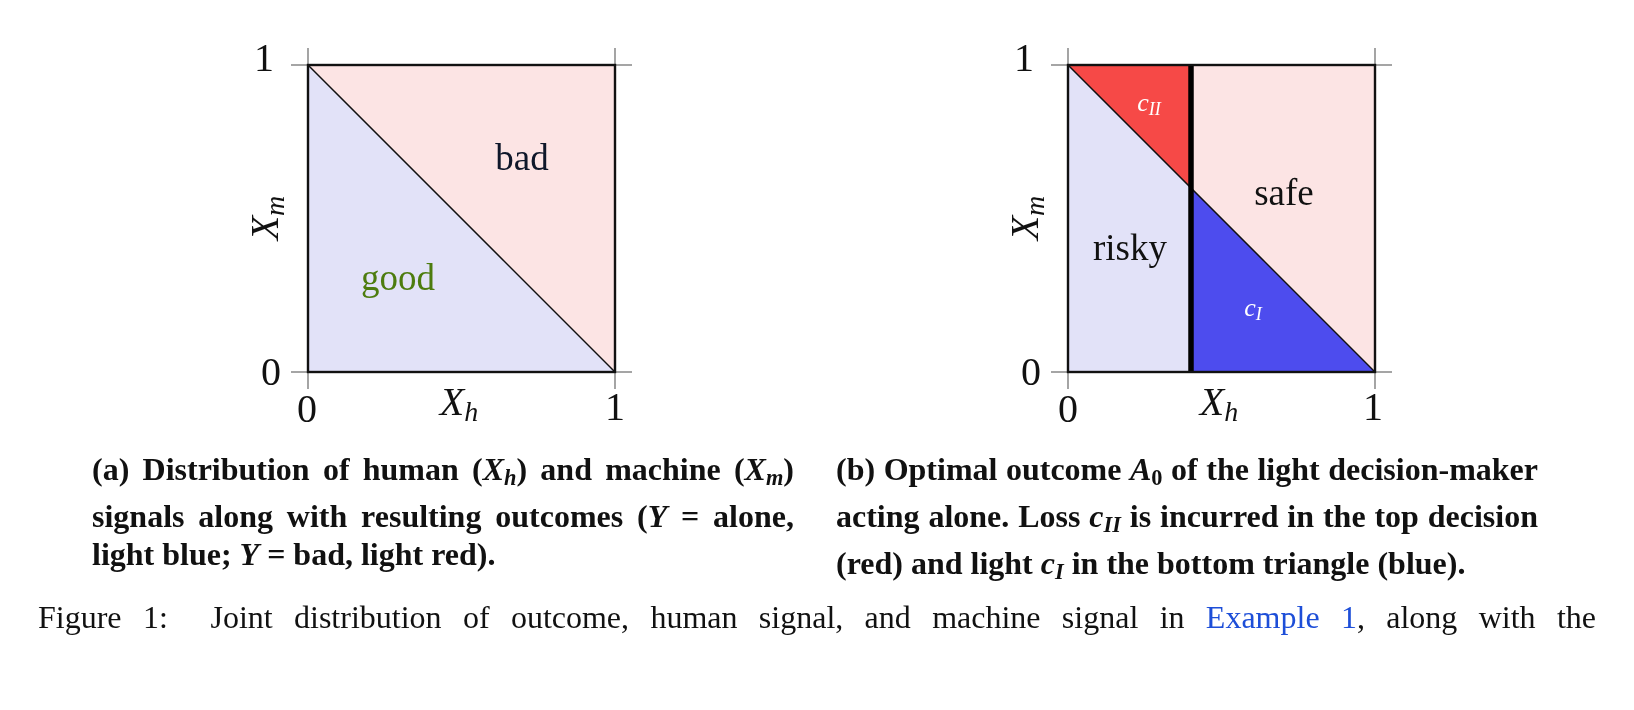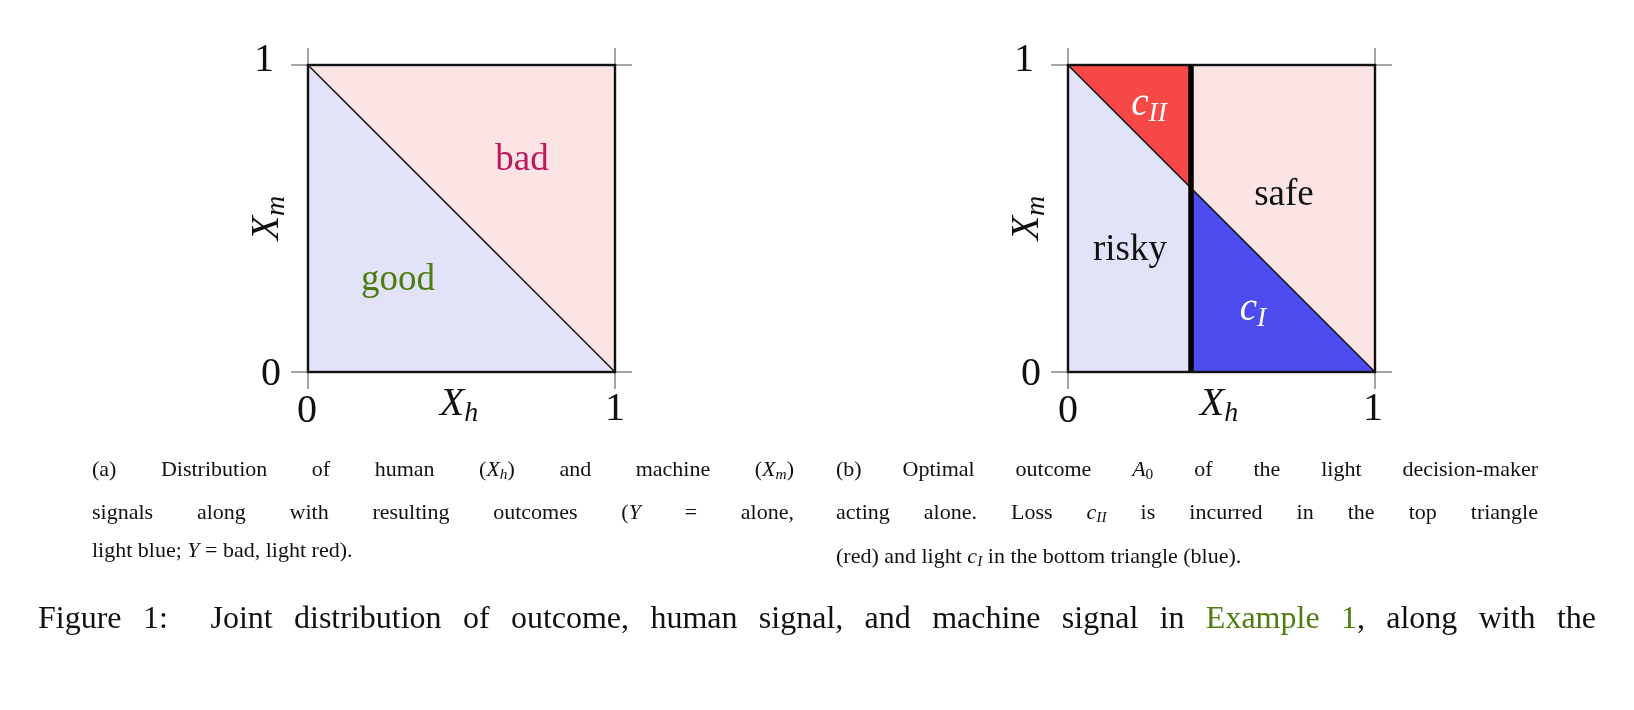--- a/index.html
+++ b/index.html
@@ -20,34 +20,35 @@
     white-space:nowrap;
     line-height:1;
   }
   .ticknum{font-size:40px;color:#111;}
   .axlab{font-size:40px;}
   .mi{font-style:italic;}
   .msub{font-style:italic;font-size:0.70em;vertical-align:-0.22em;}
   .rsub{font-style:normal;font-size:0.70em;vertical-align:-0.22em;}
   .ylab{transform:translate(-50%,-50%) rotate(-90deg);}
   .region{font-size:37px;}
-  .closs{font-size:39px;color:#ffffff;font-style:italic;}
+  .closs{font-size:26px;color:#ffffff;font-style:italic;}
   .subcap{
     position:absolute;
-    font-size:22px;
+    font-size:32px;
     line-height:38px;
+    font-weight:bold;
   }
   .figcap{
     position:absolute;
     font-size:32px;
     line-height:39px;
   }
   .cap-line{display:block;}
   .just{text-align:justify;text-align-last:justify;}
-  .link{color:#4d7c0f;}
+  .link{color:#1d4ed8;}
 </style>
 </head>
 <body>
 
 <div class="page">
 
   <div class="plot" style="left:308px;top:65px;">
     <svg width="351" height="351" viewBox="-22 -22 351 351">
       <polygon points="0,0 307,307 0,307" fill="#e2e2f8"></polygon>
       <polygon points="0,0 307,0 307,307" fill="#fce4e4"></polygon>
@@ -61,21 +62,21 @@
         <line x1="-17" y1="307" x2="6" y2="307"></line>
         <line x1="0" y1="301" x2="0" y2="324"></line>
         <line x1="301" y1="307" x2="324" y2="307"></line>
         <line x1="307" y1="301" x2="307" y2="324"></line>
       </g>
       <rect x="0" y="0" width="307" height="307" fill="none" stroke="#111111" stroke-width="2.4"></rect>
     </svg>
   </div>
 
   <div class="cl region" style="left:398px;top:277px;color:#4d7c0f;">good</div>
-  <div class="cl region" style="left:522px;top:157px;color:#be185d;">bad</div>
+  <div class="cl region" style="left:522px;top:157px;color:#0f172a;">bad</div>
 
   <div class="cl ticknum" style="left:264px;top:58px;">1</div>
   <div class="cl ticknum" style="left:271px;top:372px;">0</div>
   <div class="cl ticknum" style="left:307px;top:409px;">0</div>
   <div class="cl ticknum" style="left:615px;top:407px;">1</div>
 
   <div class="cl axlab" style="left:459px;top:404px;"><span class="mi">X</span><span class="msub">h</span></div>
   <div class="cl axlab ylab" style="left:267px;top:218px;"><span class="mi">X</span><span class="msub">m</span></div>
 
   <div class="plot" style="left:1068px;top:65px;">
@@ -114,21 +115,21 @@
   <div class="cl axlab ylab" style="left:1027px;top:218px;"><span class="mi">X</span><span class="msub">m</span></div>
 
   <div class="subcap" style="left:92px;top:450px;width:702px;">
     <div class="cap-line just"><span>(a) Distribution of human (</span><span class="mi">X</span><span class="msub">h</span><span>) and machine (</span><span class="mi">X</span><span class="msub">m</span><span>)</span></div>
     <div class="cap-line just"><span>signals along with resulting outcomes (</span><span class="mi">Y</span><span> = alone,</span></div>
     <div class="cap-line"><span>light blue; </span><span class="mi">Y</span><span> = bad, light red).</span></div>
   </div>
 
   <div class="subcap" style="left:836px;top:450px;width:702px;">
     <div class="cap-line just"><span>(b) Optimal outcome </span><span class="mi">A</span><span class="rsub">0</span><span> of the light decision-maker</span></div>
-    <div class="cap-line just"><span>acting alone. Loss </span><span class="mi">c</span><span class="msub">II</span><span> is incurred in the top triangle</span></div>
+    <div class="cap-line just"><span>acting alone. Loss </span><span class="mi">c</span><span class="msub">II</span><span> is incurred in the top decision</span></div>
     <div class="cap-line"><span>(red) and light </span><span class="mi">c</span><span class="msub">I</span><span> in the bottom triangle (blue).</span></div>
   </div>
 
   <div class="figcap" style="left:38px;top:598px;width:1558px;">
     <div class="cap-line just"><span>Figure 1:&nbsp; Joint distribution of outcome, human signal, and machine signal in </span><span class="link">Example 1</span><span>, along with the</span></div>
   </div>
 
 </div>
 
 </body></html>

